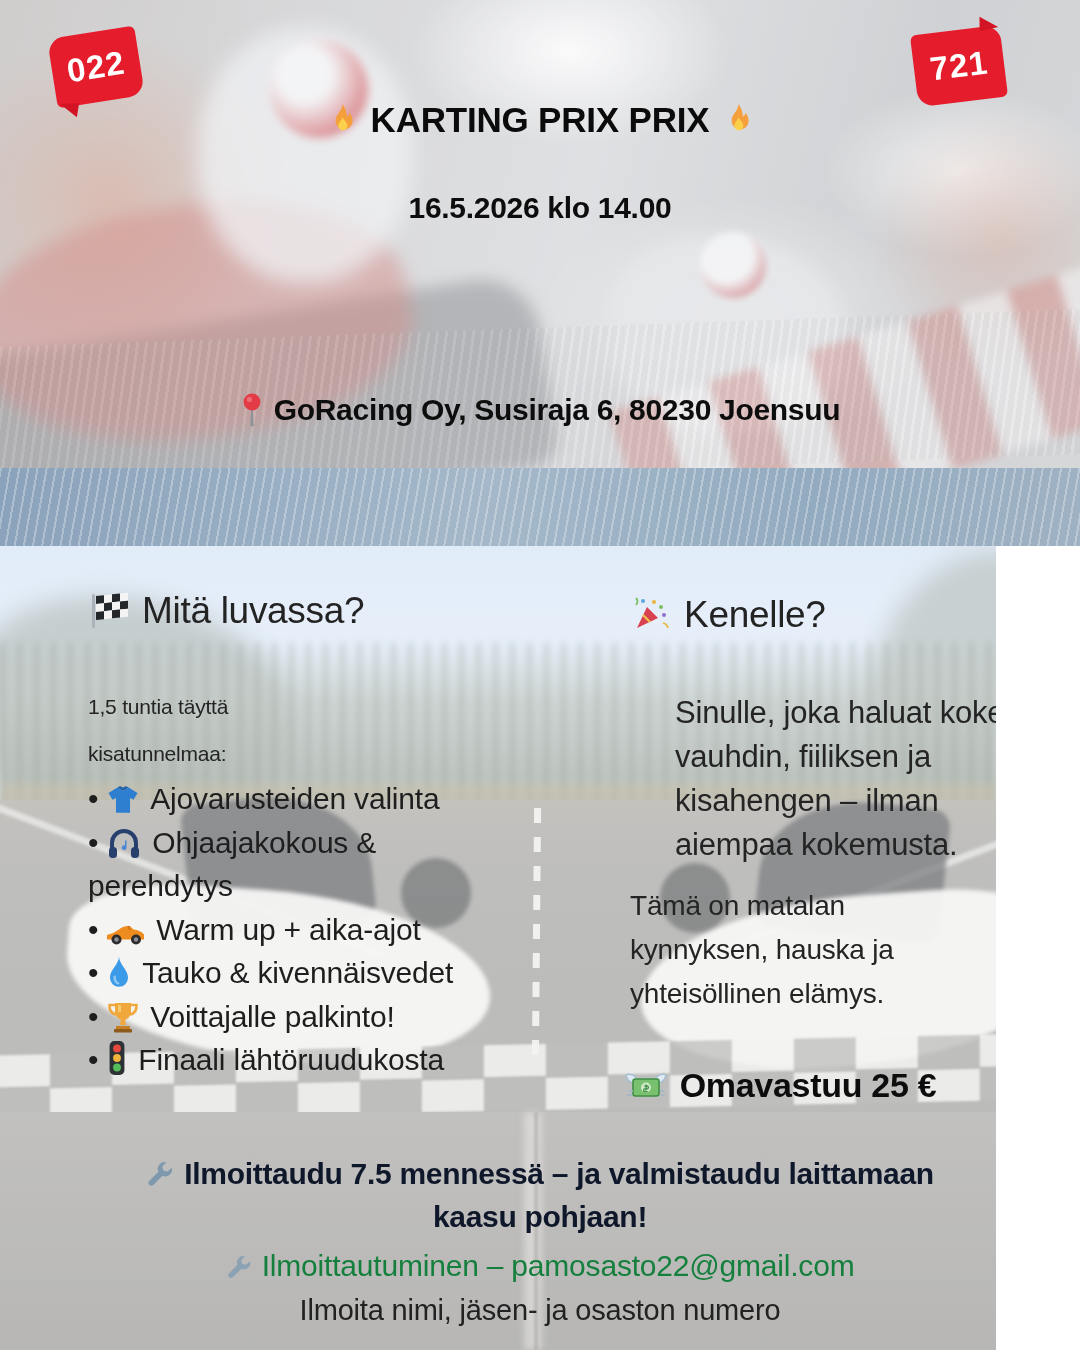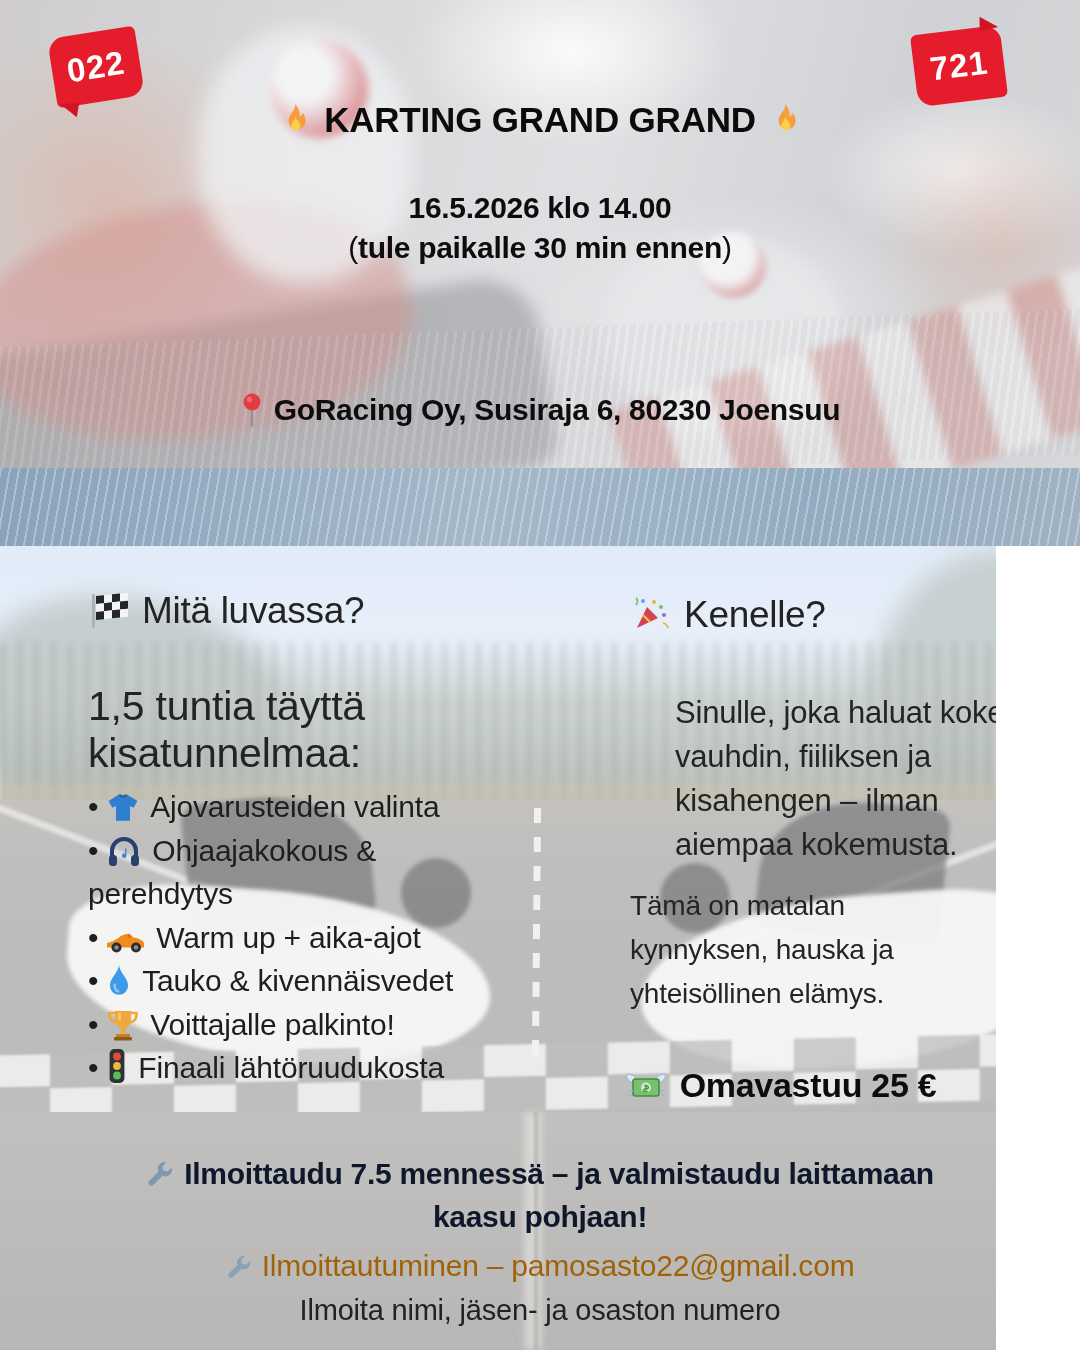--- a/index.html
+++ b/index.html
@@ -86,31 +86,31 @@
   .l-crack{left:534px;top:566px;width:4px;height:238px;background:rgba(96,94,90,.35);filter:blur(1px);}
   .lower-veil{position:absolute;inset:0;background:rgba(255,255,255,.3);z-index:2;}
 
   
   .content{position:absolute;z-index:5;}
   .col-heading-row{display:flex;align-items:center;gap:14px;}
   .col-heading{font-size:37px;font-weight:400;color:#232323;letter-spacing:-.3px;}
   .col-left{left:88px;top:44px;width:500px;}
   .col-right{left:630px;top:48px;width:410px;}
   .pre{white-space:pre-line;}
-  .intro{margin-top:51px;font-size:41px;line-height:47px;color:#242424;letter-spacing:-.2px;}
-  .bullets{margin-top:8px;font-size:30px;line-height:43.5px;color:#1e1e1e;letter-spacing:-.2px;}
+  .intro{margin-top:51px;font-size:21px;line-height:47px;color:#242424;letter-spacing:-.2px;}
+  .bullets{margin-top:0;font-size:30px;line-height:43.5px;color:#1e1e1e;letter-spacing:-.2px;}
   .bullet .dot{margin-right:8px;}
   .bullet .ico{margin-right:10px;}
   .para1{margin-top:55px;font-size:31px;line-height:44px;color:#242424;letter-spacing:-.2px;margin-left:45px;}
   .para2{margin-top:17px;font-size:28px;line-height:44px;color:#242424;letter-spacing:-.2px;}
   .price-row{left:570px;top:520px;width:420px;display:flex;align-items:center;justify-content:center;gap:12px;
     font-size:34px;font-weight:700;color:#0d0d0d;letter-spacing:-.3px;}
   .footer{left:0;top:606px;width:1080px;text-align:center;}
   .f-bold{font-size:30px;font-weight:700;line-height:43px;letter-spacing:-.3px;color:#0f172a;}
-  .f-light{margin-top:6px;font-size:30px;line-height:44px;color:#a16207;letter-spacing:-.2px;}
+  .f-light{margin-top:6px;font-size:30px;line-height:44px;color:#15803d;letter-spacing:-.2px;}
   .f-note{font-size:29px;line-height:44px;color:#222;letter-spacing:-.2px;}
 
   .ico{display:inline-flex;vertical-align:-6px;}
   .ico svg{display:block;}
 </style>
 </head>
 <body>
 
 <div class="poster">
 
@@ -138,32 +138,31 @@
       <span>721</span>
     </div>
 
     <div class="title-row">
       <span class="ico">
         <svg width="34" height="34" viewBox="0 0 32 32">
             <path fill="#f59f3c" d="M16 1c1.5 5.5-6 9-6 16a8 8 0 0 0 16 0c0-3-1.2-5.4-2.6-7.8-.6 1.9-1.6 3-3 3.6C20.8 9 19 4 16 1z"></path>
             <path fill="#fbd04a" d="M16 13c.5 3.5-3.5 5-3.5 8.5a4.3 4.3 0 0 0 8.6 0c0-2.8-2.8-4.7-5.1-8.5z"></path>
           </svg>
       </span>
-      <span class="title">KARTING GRAND GRAND</span>
+      <span class="title">KARTING PRIX PRIX</span>
       <span class="ico">
         <svg width="34" height="34" viewBox="0 0 32 32">
             <path fill="#f59f3c" d="M16 1c1.5 5.5-6 9-6 16a8 8 0 0 0 16 0c0-3-1.2-5.4-2.6-7.8-.6 1.9-1.6 3-3 3.6C20.8 9 19 4 16 1z"></path>
             <path fill="#fbd04a" d="M16 13c.5 3.5-3.5 5-3.5 8.5a4.3 4.3 0 0 0 8.6 0c0-2.8-2.8-4.7-5.1-8.5z"></path>
           </svg>
       </span>
     </div>
 
     <div class="subtitle">
       <div>16.5.2026 klo 14.00</div>
-      <div><span class="thin">(</span><span>tule paikalle 30 min ennen</span><span class="thin">)</span></div>
     </div>
 
     <div class="loc-row">
       <span class="ico">
         <svg width="24" height="36" viewBox="0 0 24 36">
             <path fill="#8d9298" d="M11.2 16h1.6l.6 17.2a1.4 1.4 0 0 1-2.8 0z"></path>
             <circle cx="12" cy="10" r="8.4" fill="#e23b45"></circle>
             <circle cx="9.4" cy="7.4" r="2.6" fill="#ef7b80" opacity=".8"></circle>
           </svg>
       </span>

